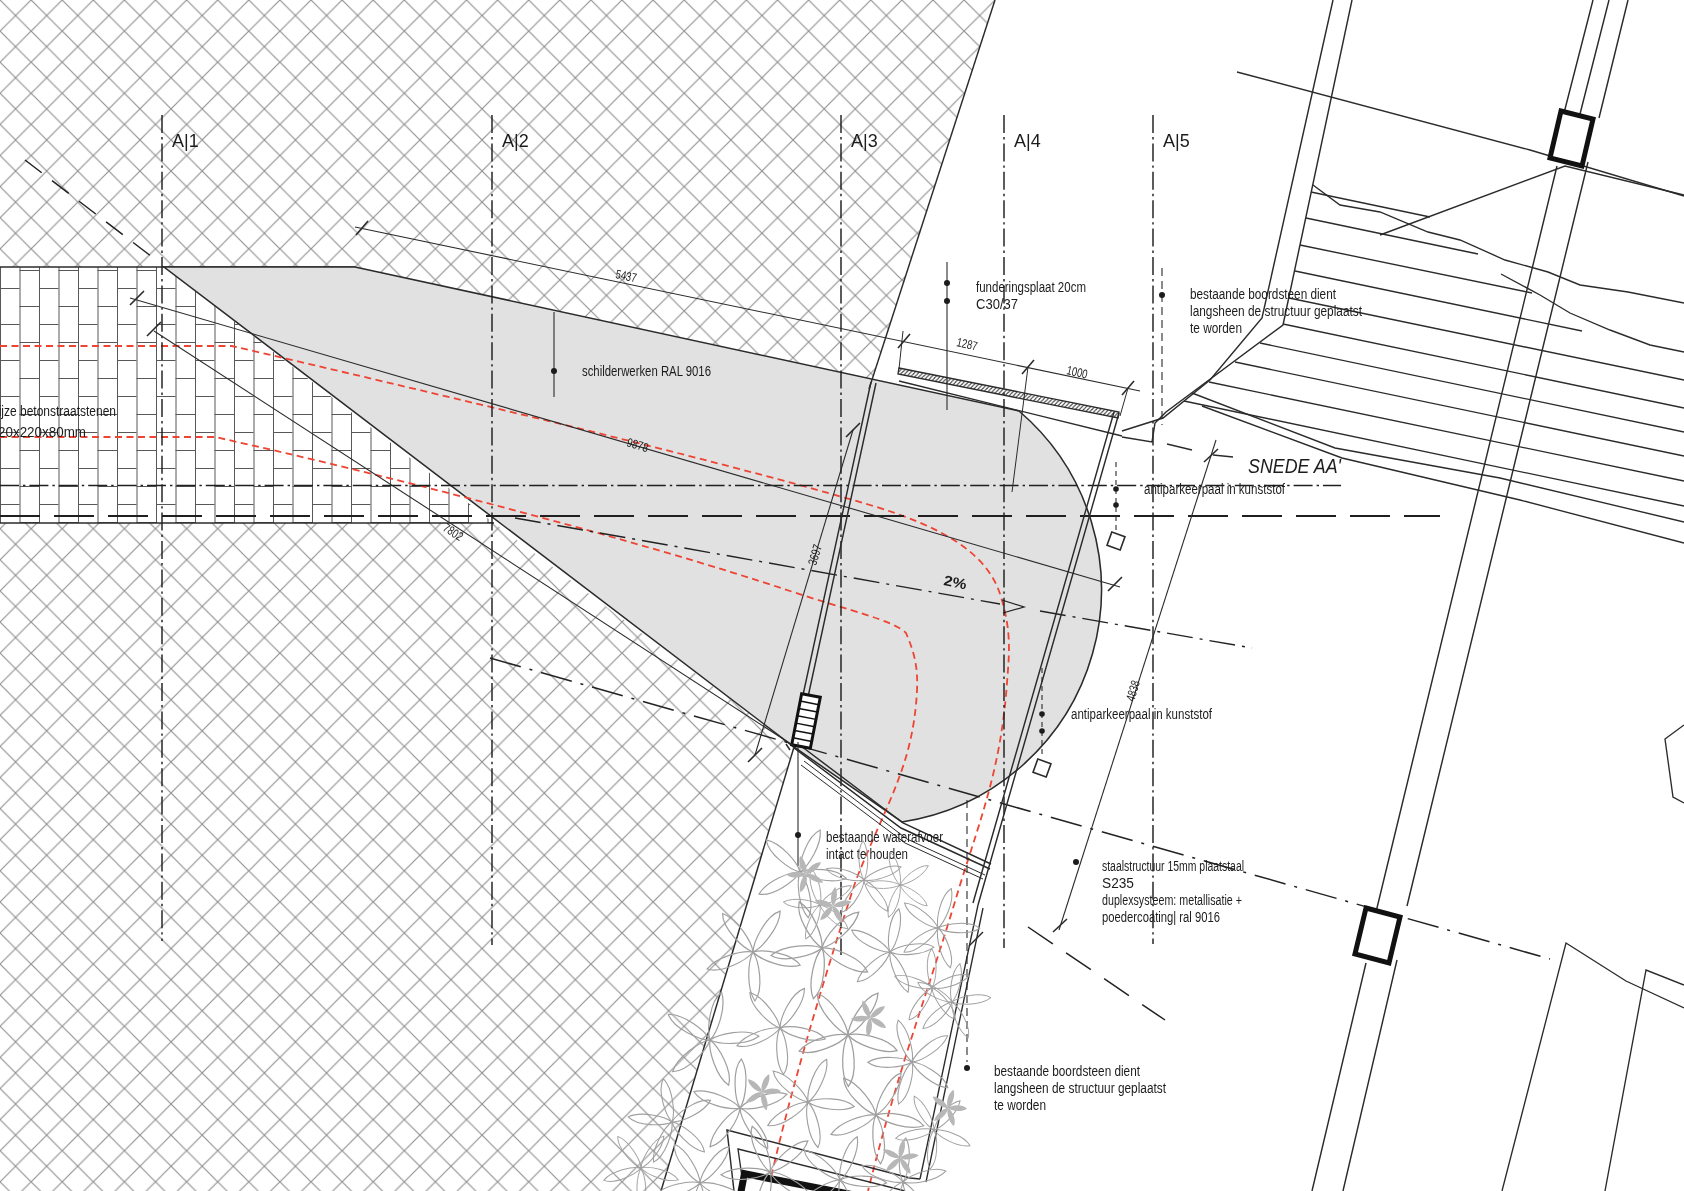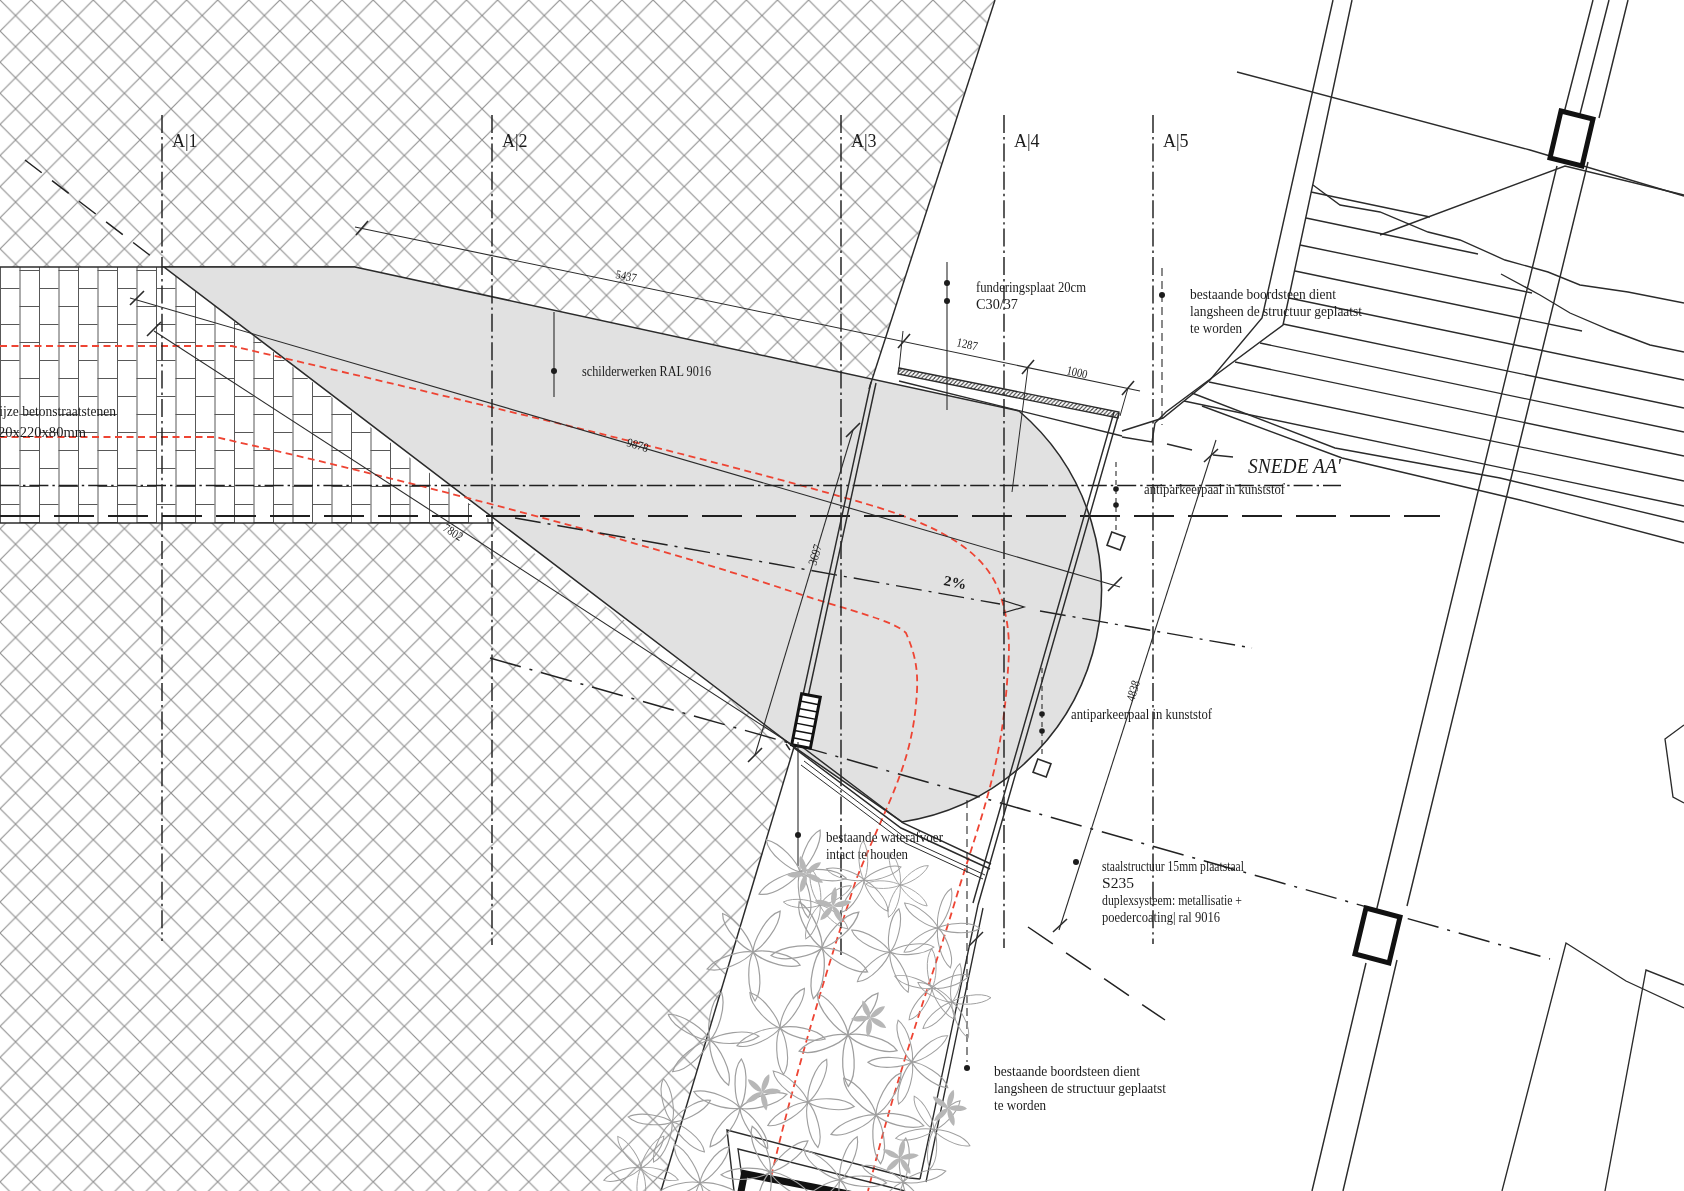--- a/index.html
+++ b/index.html
@@ -1,17 +1,17 @@
 <!DOCTYPE html>
 <html><head>
 <meta charset="utf-8">
 <style>
   html,body{margin:0;padding:0;background:#ffffff;-webkit-font-smoothing:antialiased;}
   #page{width:1684px;height:1191px;position:relative;overflow:hidden;background:#fff;
-        font-family:Liberation Serif, serif;}
+        font-family:Liberation Sans, sans-serif;}
   svg{position:absolute;top:0;left:0;}
   text{fill:#1c1c1c;}
 </style>
 </head>
 <body>
 <div id="page">
 <svg width="1684" height="1191" viewBox="0 0 1684 1191">
 <defs>
   <pattern id="xh" width="31.1" height="31.1" patternUnits="userSpaceOnUse">
     <path d="M0,0 L31.1,31.1 M31.1,0 L0,31.1" stroke="#929292" stroke-width="1.2" fill="none"></path>

